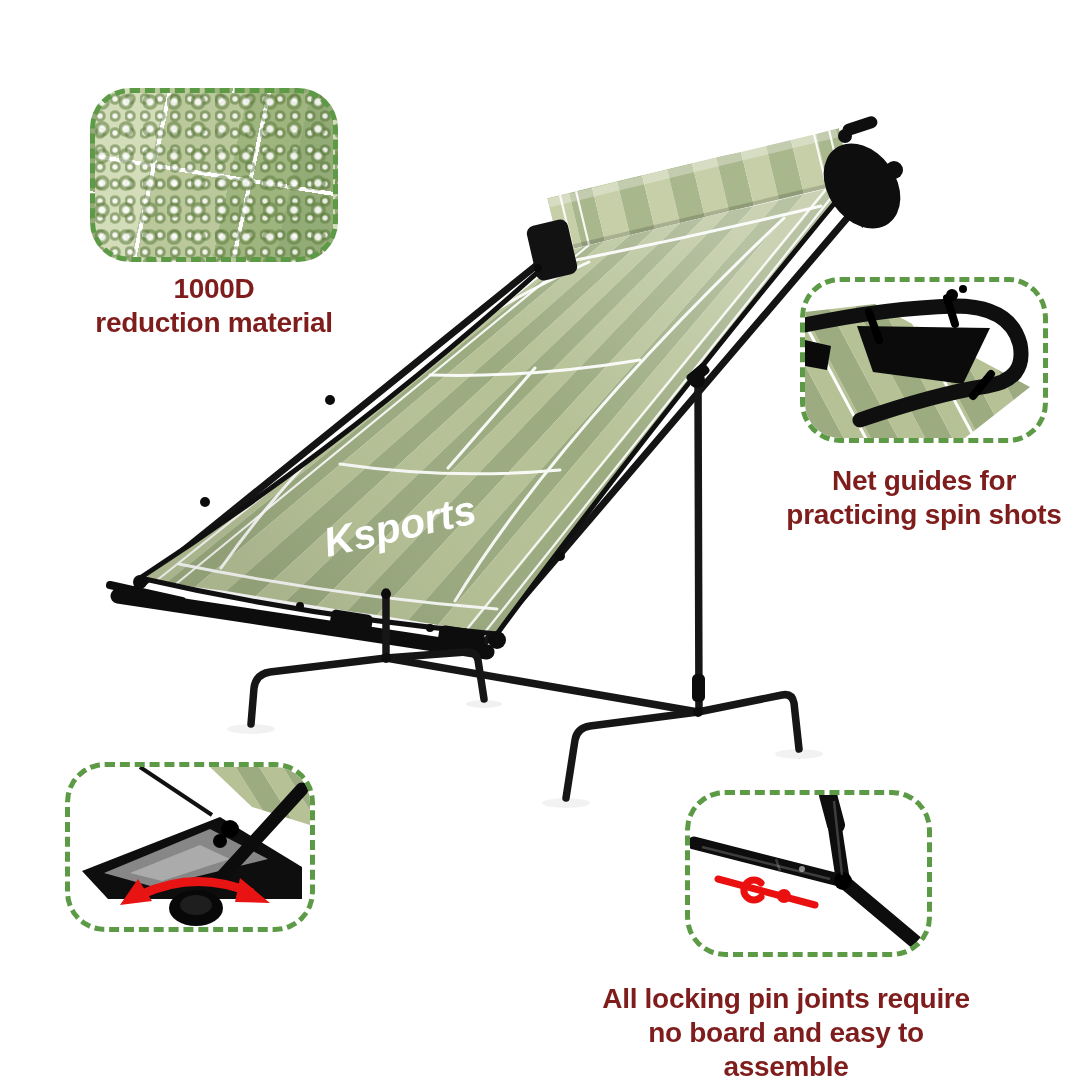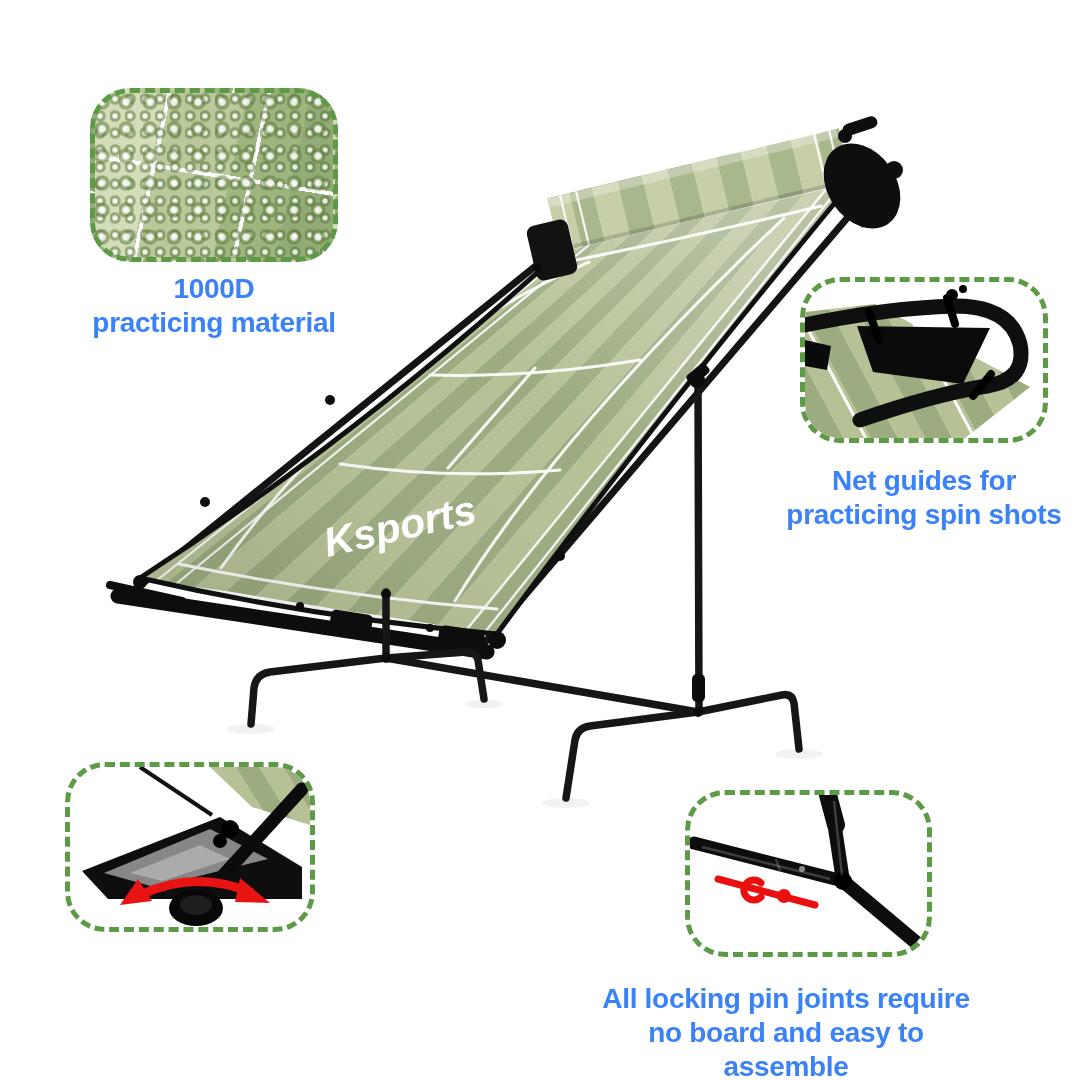--- a/index.html
+++ b/index.html
@@ -16,21 +16,21 @@
       radial-gradient(circle at 5px 6px, rgba(255,255,255,.8) 0 1.8px, rgba(85,115,55,.5) 3.5px 5px, rgba(85,115,55,0) 6.5px),
       linear-gradient(102deg, rgba(0,0,0,0) 0 26.5%, #ffffff 26.5% 28%, rgba(0,0,0,0) 28% 63%, #ffffff 63% 64.5%, rgba(0,0,0,0) 64.5%),
       linear-gradient(9deg, rgba(0,0,0,0) 0 49%, #ffffff 49% 51%, rgba(0,0,0,0) 51%),
       linear-gradient(102deg, #d3ddb9 0 26%, #bac89c 26% 56%, #9fb57f 56% 79%, #93ac77 79%);
     background-size:24px 27px,15px 17px,100% 100%,100% 100%,100% 100%;}
   #callout-netguides{left:800px;top:277px;width:248px;height:166px;}
   #callout-swivel{left:65px;top:762px;width:250px;height:170px;}
   #callout-pins{left:685px;top:790px;width:247px;height:167px;}
   .callout svg{position:absolute;inset:0;width:100%;height:100%;}
   
-  .caption{position:absolute;color:#3b82f6;font-weight:700;font-size:28px;
+  .caption{position:absolute;color:#7f1d1d;font-weight:700;font-size:28px;
            line-height:34px;text-align:center;letter-spacing:-.3px;}
   #cap-waterproof{left:34px;top:272px;width:360px;}
   #cap-netguides{left:744px;top:464px;width:360px;}
   #cap-swivel{left:10px;top:960px;width:370px;}
   #cap-pins{left:586px;top:982px;width:400px;}
   
   #scene{position:absolute;left:0;top:0;width:1080px;height:1080px;}
 </style>
 </head>
 <body>
@@ -176,21 +176,21 @@
       <circle cx="205" cy="502" r="5"></circle>
       <circle cx="560" cy="556" r="5"></circle>
       <circle cx="300" cy="606" r="4"></circle>
       <circle cx="430" cy="628" r="4"></circle>
     </g>
   </svg>
 
   <div class="callout" id="callout-waterproof"></div>
   <div class="caption" id="cap-waterproof">
     <div>1000D</div>
-    <div>practicing material</div>
+    <div>reduction material</div>
   </div>
 
   <div class="callout" id="callout-netguides">
     <svg viewBox="0 0 238 156">
       <defs>
         <clipPath id="c2fab">
             <polygon points="0,30 70,22 225,105 160,156 0,156"></polygon>
           </clipPath>
       </defs>
       <g clip-path="url(#c2fab)">

